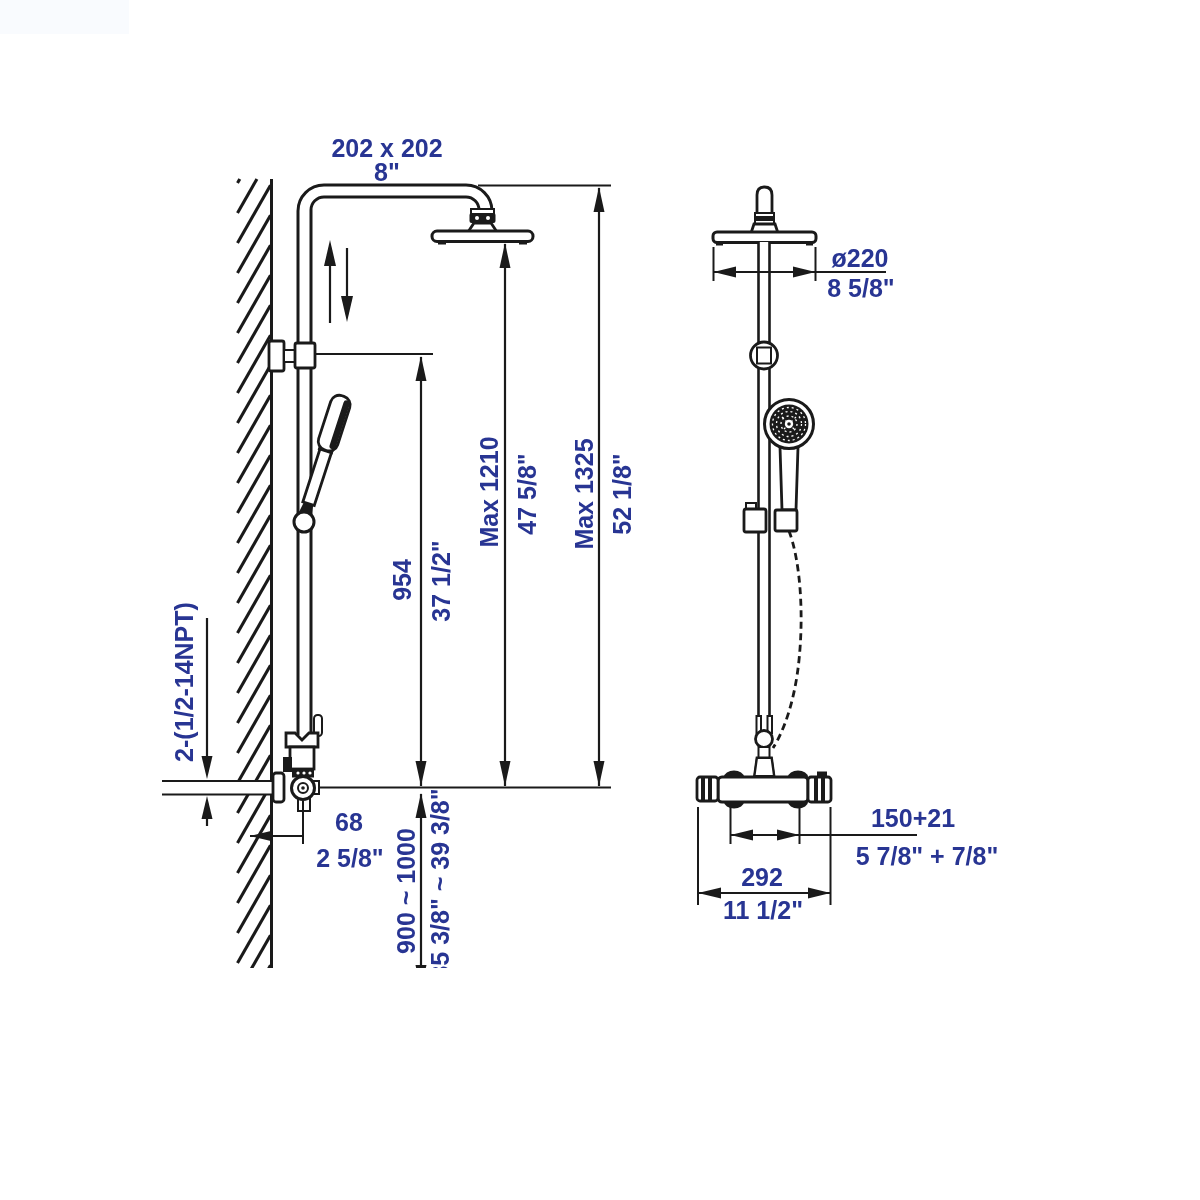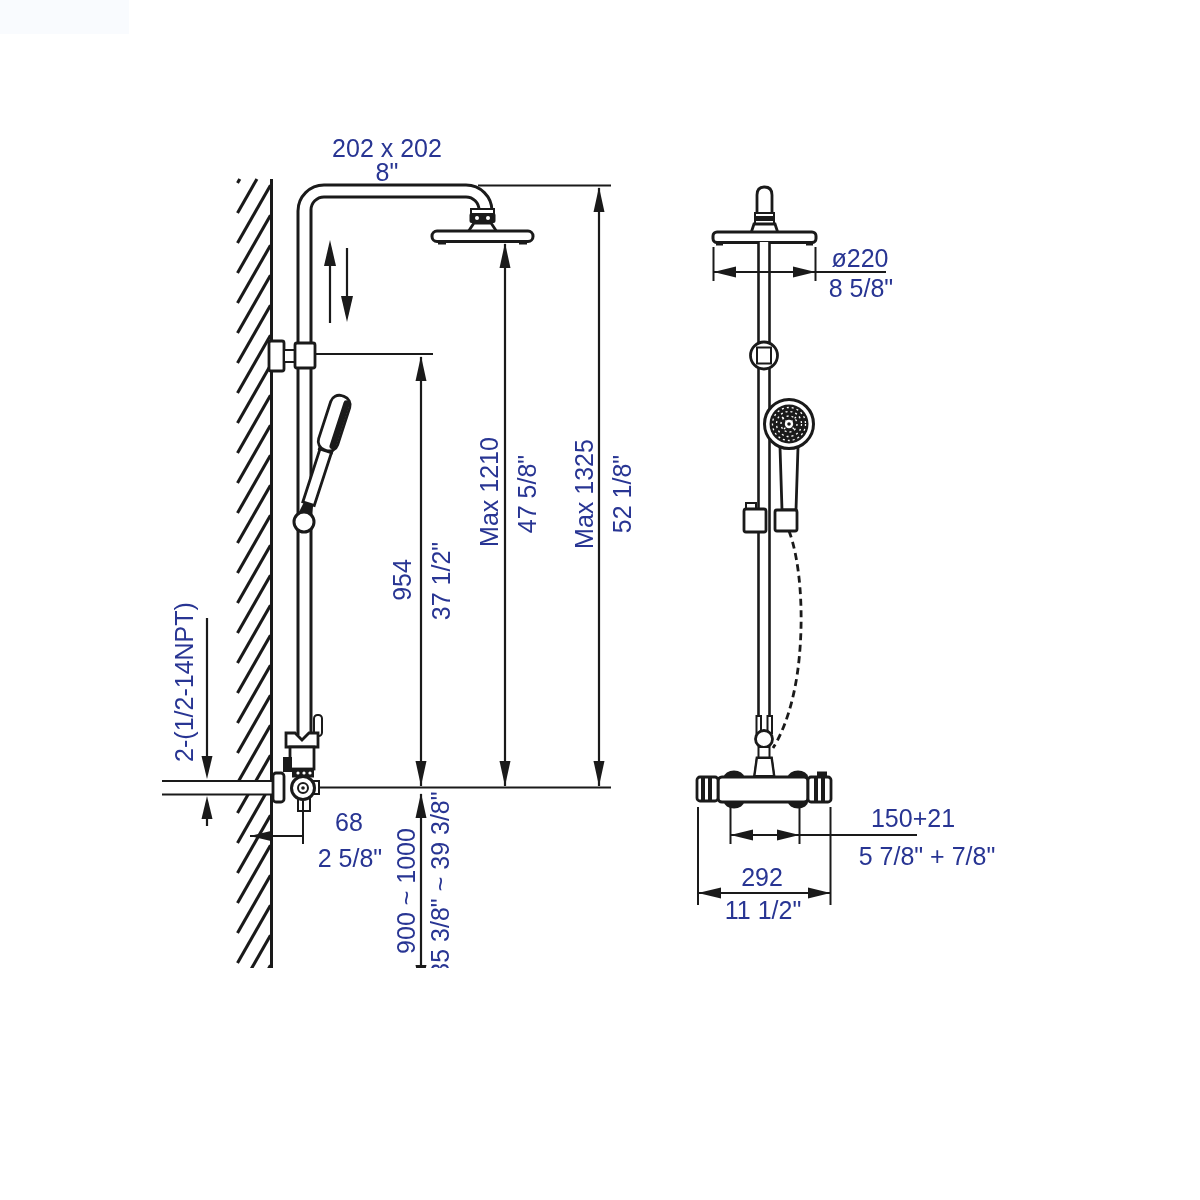--- a/index.html
+++ b/index.html
@@ -1,17 +1,17 @@
 <!DOCTYPE html>
 <html><head>
 <meta charset="utf-8">
 <style>
   html,body{margin:0;padding:0;background:#ffffff;}
   .sheet{position:relative;width:1200px;height:968px;background:#ffffff;overflow:hidden;
-         font-family:"Liberation Sans",sans-serif;}
+         font-family:"Liberation Sans",sans-serif;font-weight:bold;}
   svg{position:absolute;left:0;top:0;}
   .ln{stroke:#1a1a1a;fill:none;stroke-width:3;}
   .ln2{stroke:#1a1a1a;fill:none;stroke-width:2.6;}
   .thin{stroke:#1a1a1a;fill:none;stroke-width:2;}
   .dimln{stroke:#1a1a1a;fill:none;stroke-width:2.2;}
   .wfill{fill:#ffffff;stroke:#1a1a1a;stroke-width:2.8;}
   .wfill3{fill:#ffffff;stroke:#1a1a1a;stroke-width:3;}
   .wthin{fill:#ffffff;stroke:#1a1a1a;stroke-width:2;}
   .dk{fill:#1a1a1a;stroke:none;}
   .hose{stroke:#1a1a1a;stroke-width:2.8;fill:none;stroke-dasharray:7 4.5;}

